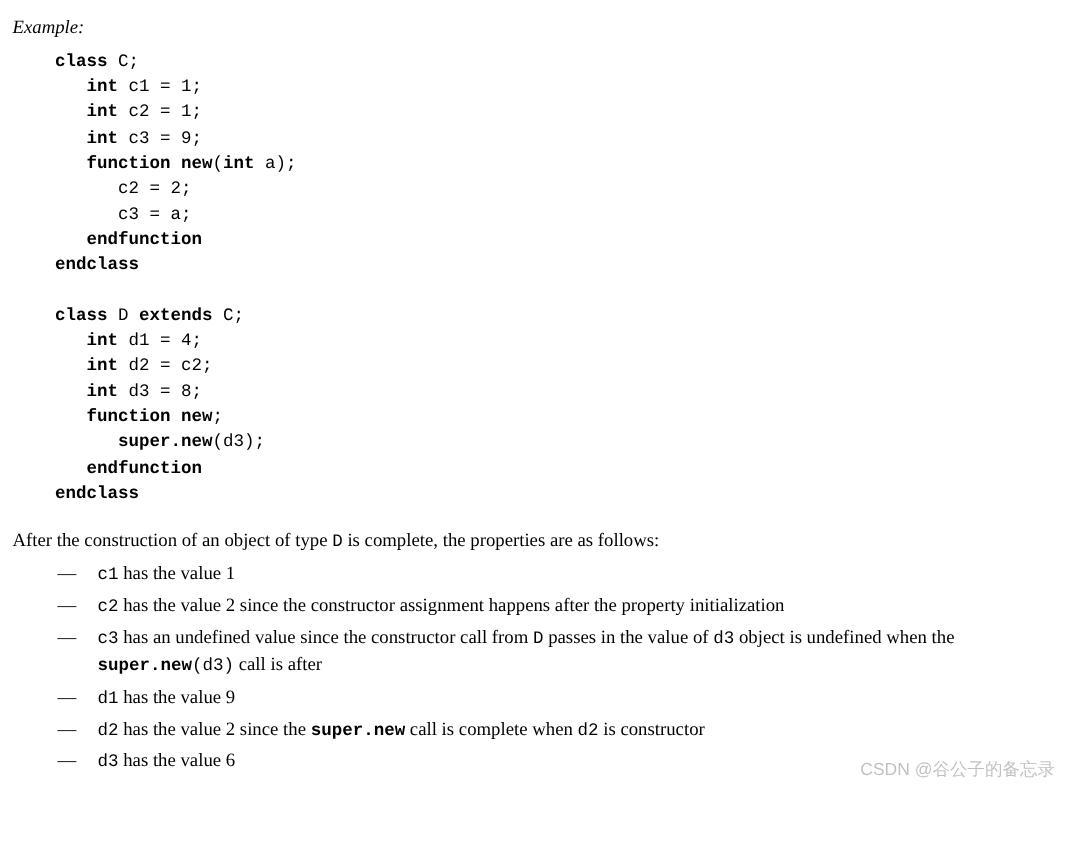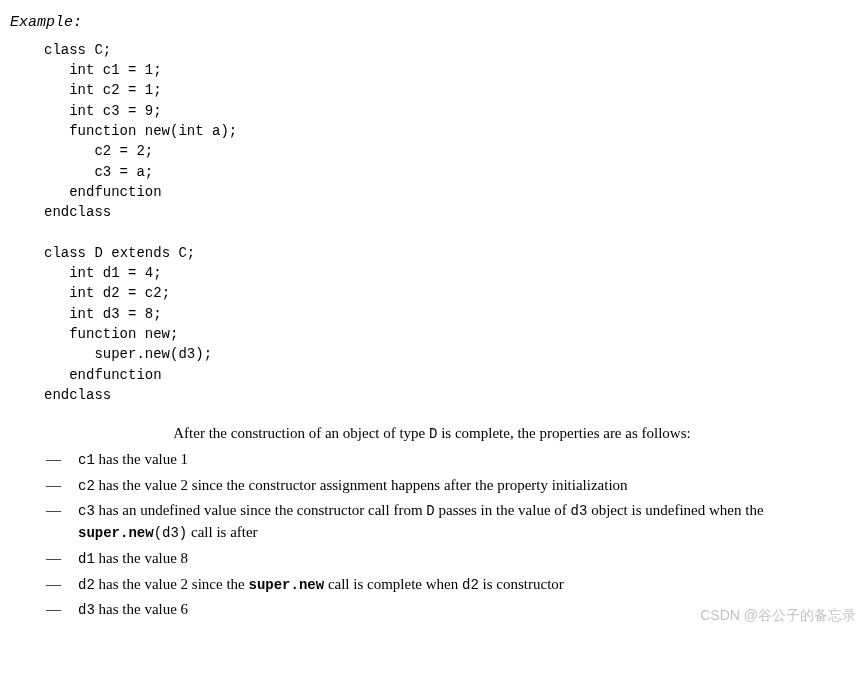--- a/index.html
+++ b/index.html
@@ -9,33 +9,31 @@
     font-size: 15px;
     color: #000;
     width: 844px;
     background: #fff;
     position: relative;
     line-height: 1.45;
   }
   .example-label {
     font-style: italic;
     margin: 0 0 6px 0;
-    font-family: Liberation Mono, monospace;
   }
   pre.code {
     font-family: "Courier New", Courier, monospace;
     font-size: 14px;
     white-space: pre;
     margin: 0 0 0 34px;
     line-height: 1.45;
   }
-  .kw { font-weight: normal; }
+  .kw { font-weight: bold; }
   p.intro {
     margin: 18px 0 4px 0;
-    text-align: center;
   }
   ul.prop-list {
     list-style: none;
     padding: 0;
     margin: 0 0 0 36px;
   }
   ul.prop-list li {
     display: flex;
     align-items: flex-start;
     margin: 4px 0;
@@ -46,21 +44,21 @@
     text-align: left;
     padding-top: 0;
   }
   .li-body {
     flex: 1;
   }
   .mono { font-family: "Courier New", Courier, monospace; font-size: 14px; }
   .mono-b { font-family: "Courier New", Courier, monospace; font-size: 14px; font-weight: bold; }
   .watermark {
     position: absolute;
-    right: 8px;
+    right: 20px;
     bottom: 20px;
     color: rgba(0,0,0,0.25);
     font-family: Arial, sans-serif;
     font-size: 14px;
     pointer-events: none;
   }
 </style>
 </head>
 <body>
 
@@ -104,21 +102,21 @@
   </li>
   <li>
     <span class="dash">—</span>
     <span class="li-body">
       <span class="mono">c3</span><span> has an undefined value since the constructor call from </span><span class="mono">D</span><span> passes in the value of </span><span class="mono">d3</span><span> object is undefined when the </span><span class="mono-b">super.new</span><span class="mono">(d3)</span><span> call is after</span>
     </span>
   </li>
   <li>
     <span class="dash">—</span>
     <span class="li-body">
-      <span class="mono">d1</span><span> has the value 8</span>
+      <span class="mono">d1</span><span> has the value 9</span>
     </span>
   </li>
   <li>
     <span class="dash">—</span>
     <span class="li-body">
       <span class="mono">d2</span><span> has the value 2 since the </span><span class="mono-b">super.new</span><span> call is complete when </span><span class="mono">d2</span><span> is constructor</span>
     </span>
   </li>
   <li>
     <span class="dash">—</span>

